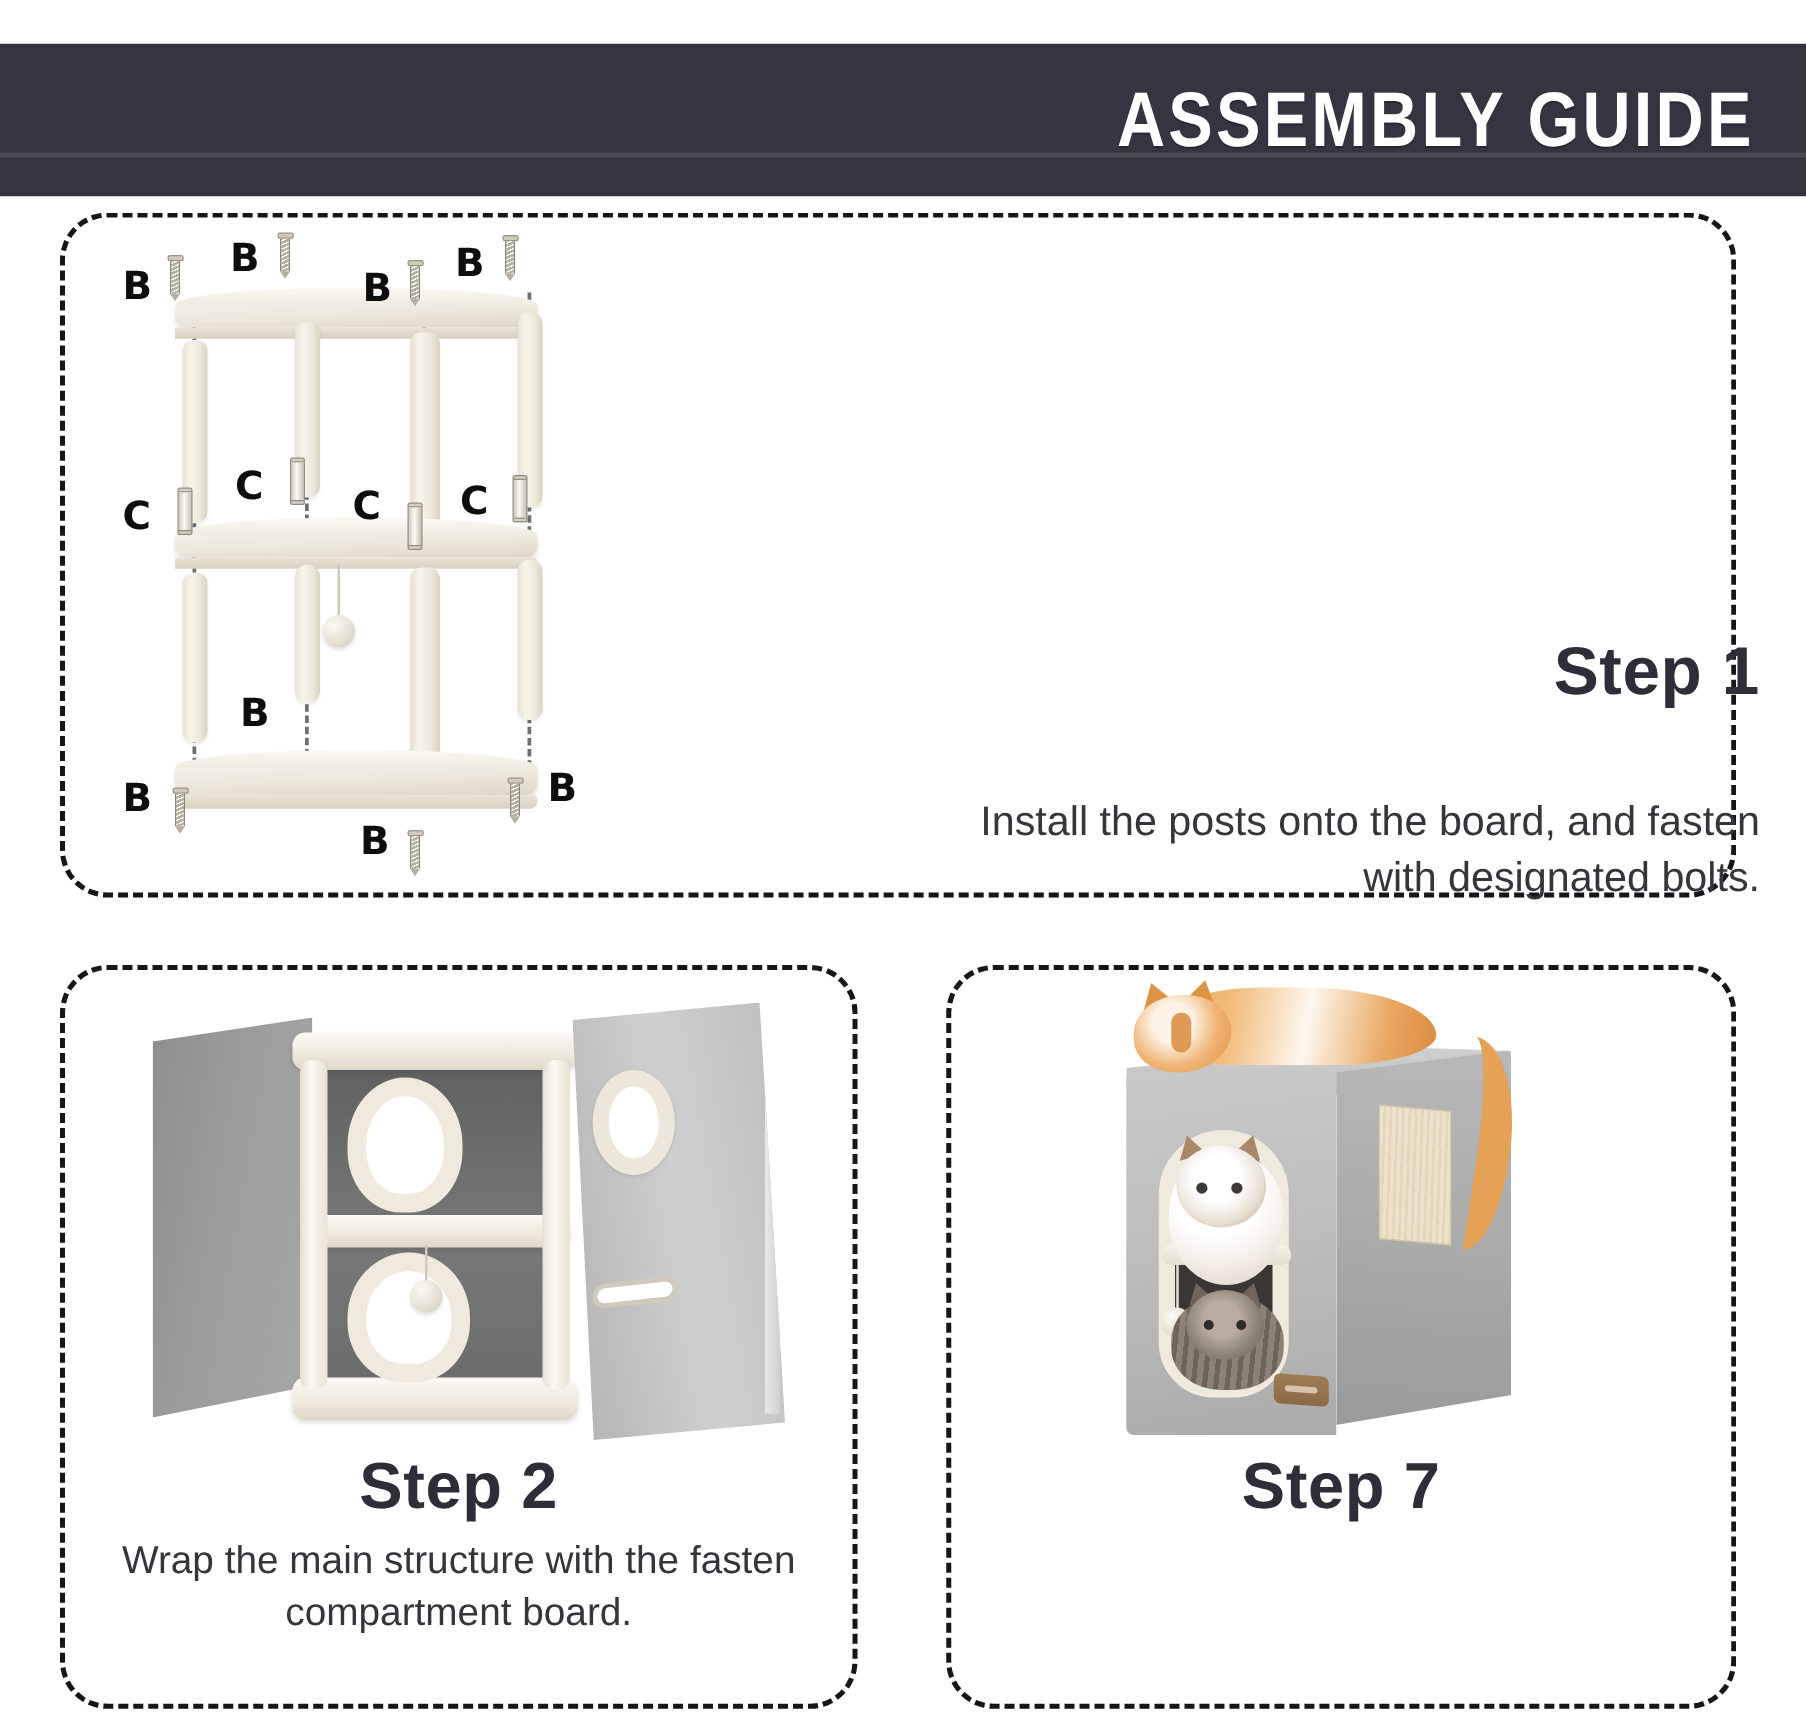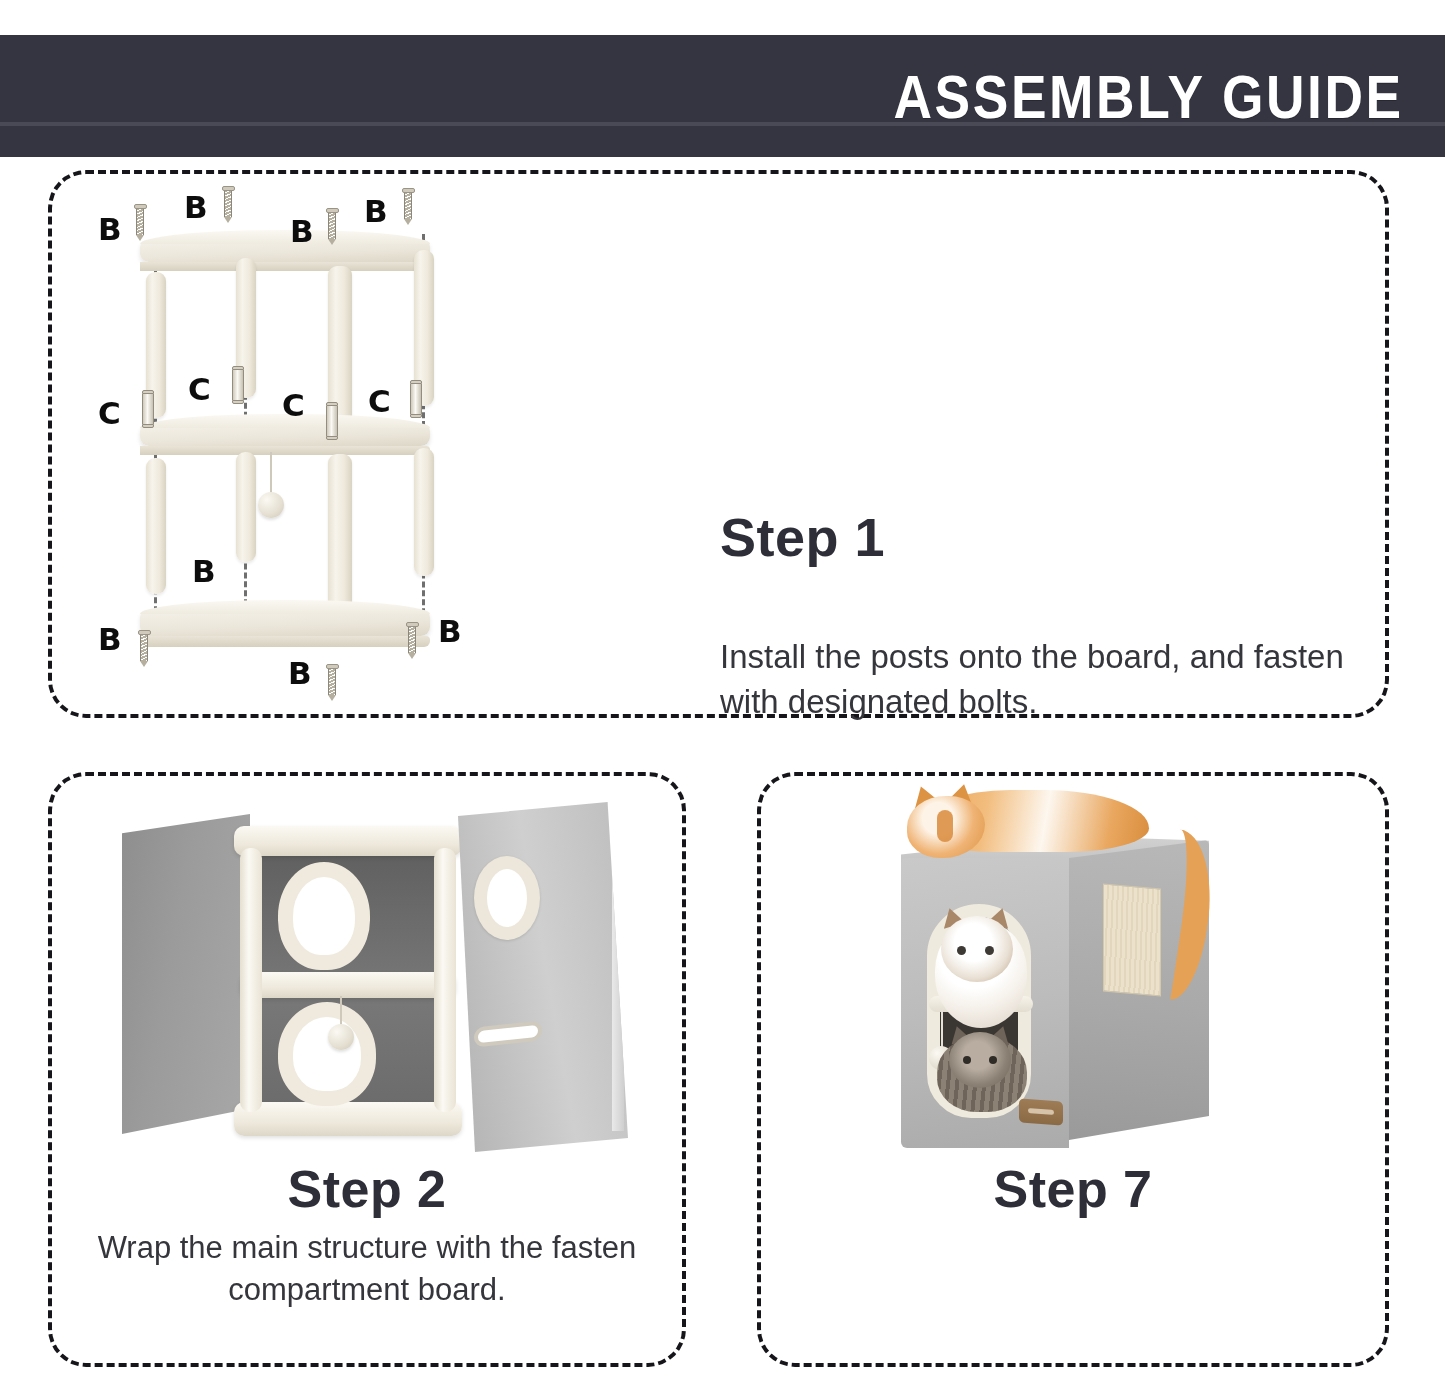--- a/index.html
+++ b/index.html
@@ -38,22 +38,22 @@
     border: 4px dashed #15151a;
     border-radius: 38px;
     background: #fff;
   }
   #panel-1 { left: 48px;  top: 170px;  width: 1341px; height: 548px; }
   #panel-2 { left: 48px;  top: 772px;  width: 638px;  height: 595px; }
   #panel-3 { left: 757px; top: 772px;  width: 632px;  height: 595px; }
 
   
   .step1-text {
-    position: absolute; left: 668px; top: 335px; width: 660px;
-    text-align: left;
+    position: absolute; left: 696px; top: 335px; width: 660px;
+    text-align: right;
   }
   .step-title {
     color: #2e2e38;
     font-size: 54px;
     font-weight: 600;
     letter-spacing: .5px;
     line-height: 1.05;
   }
   .step-body {
     color: #35353c;

